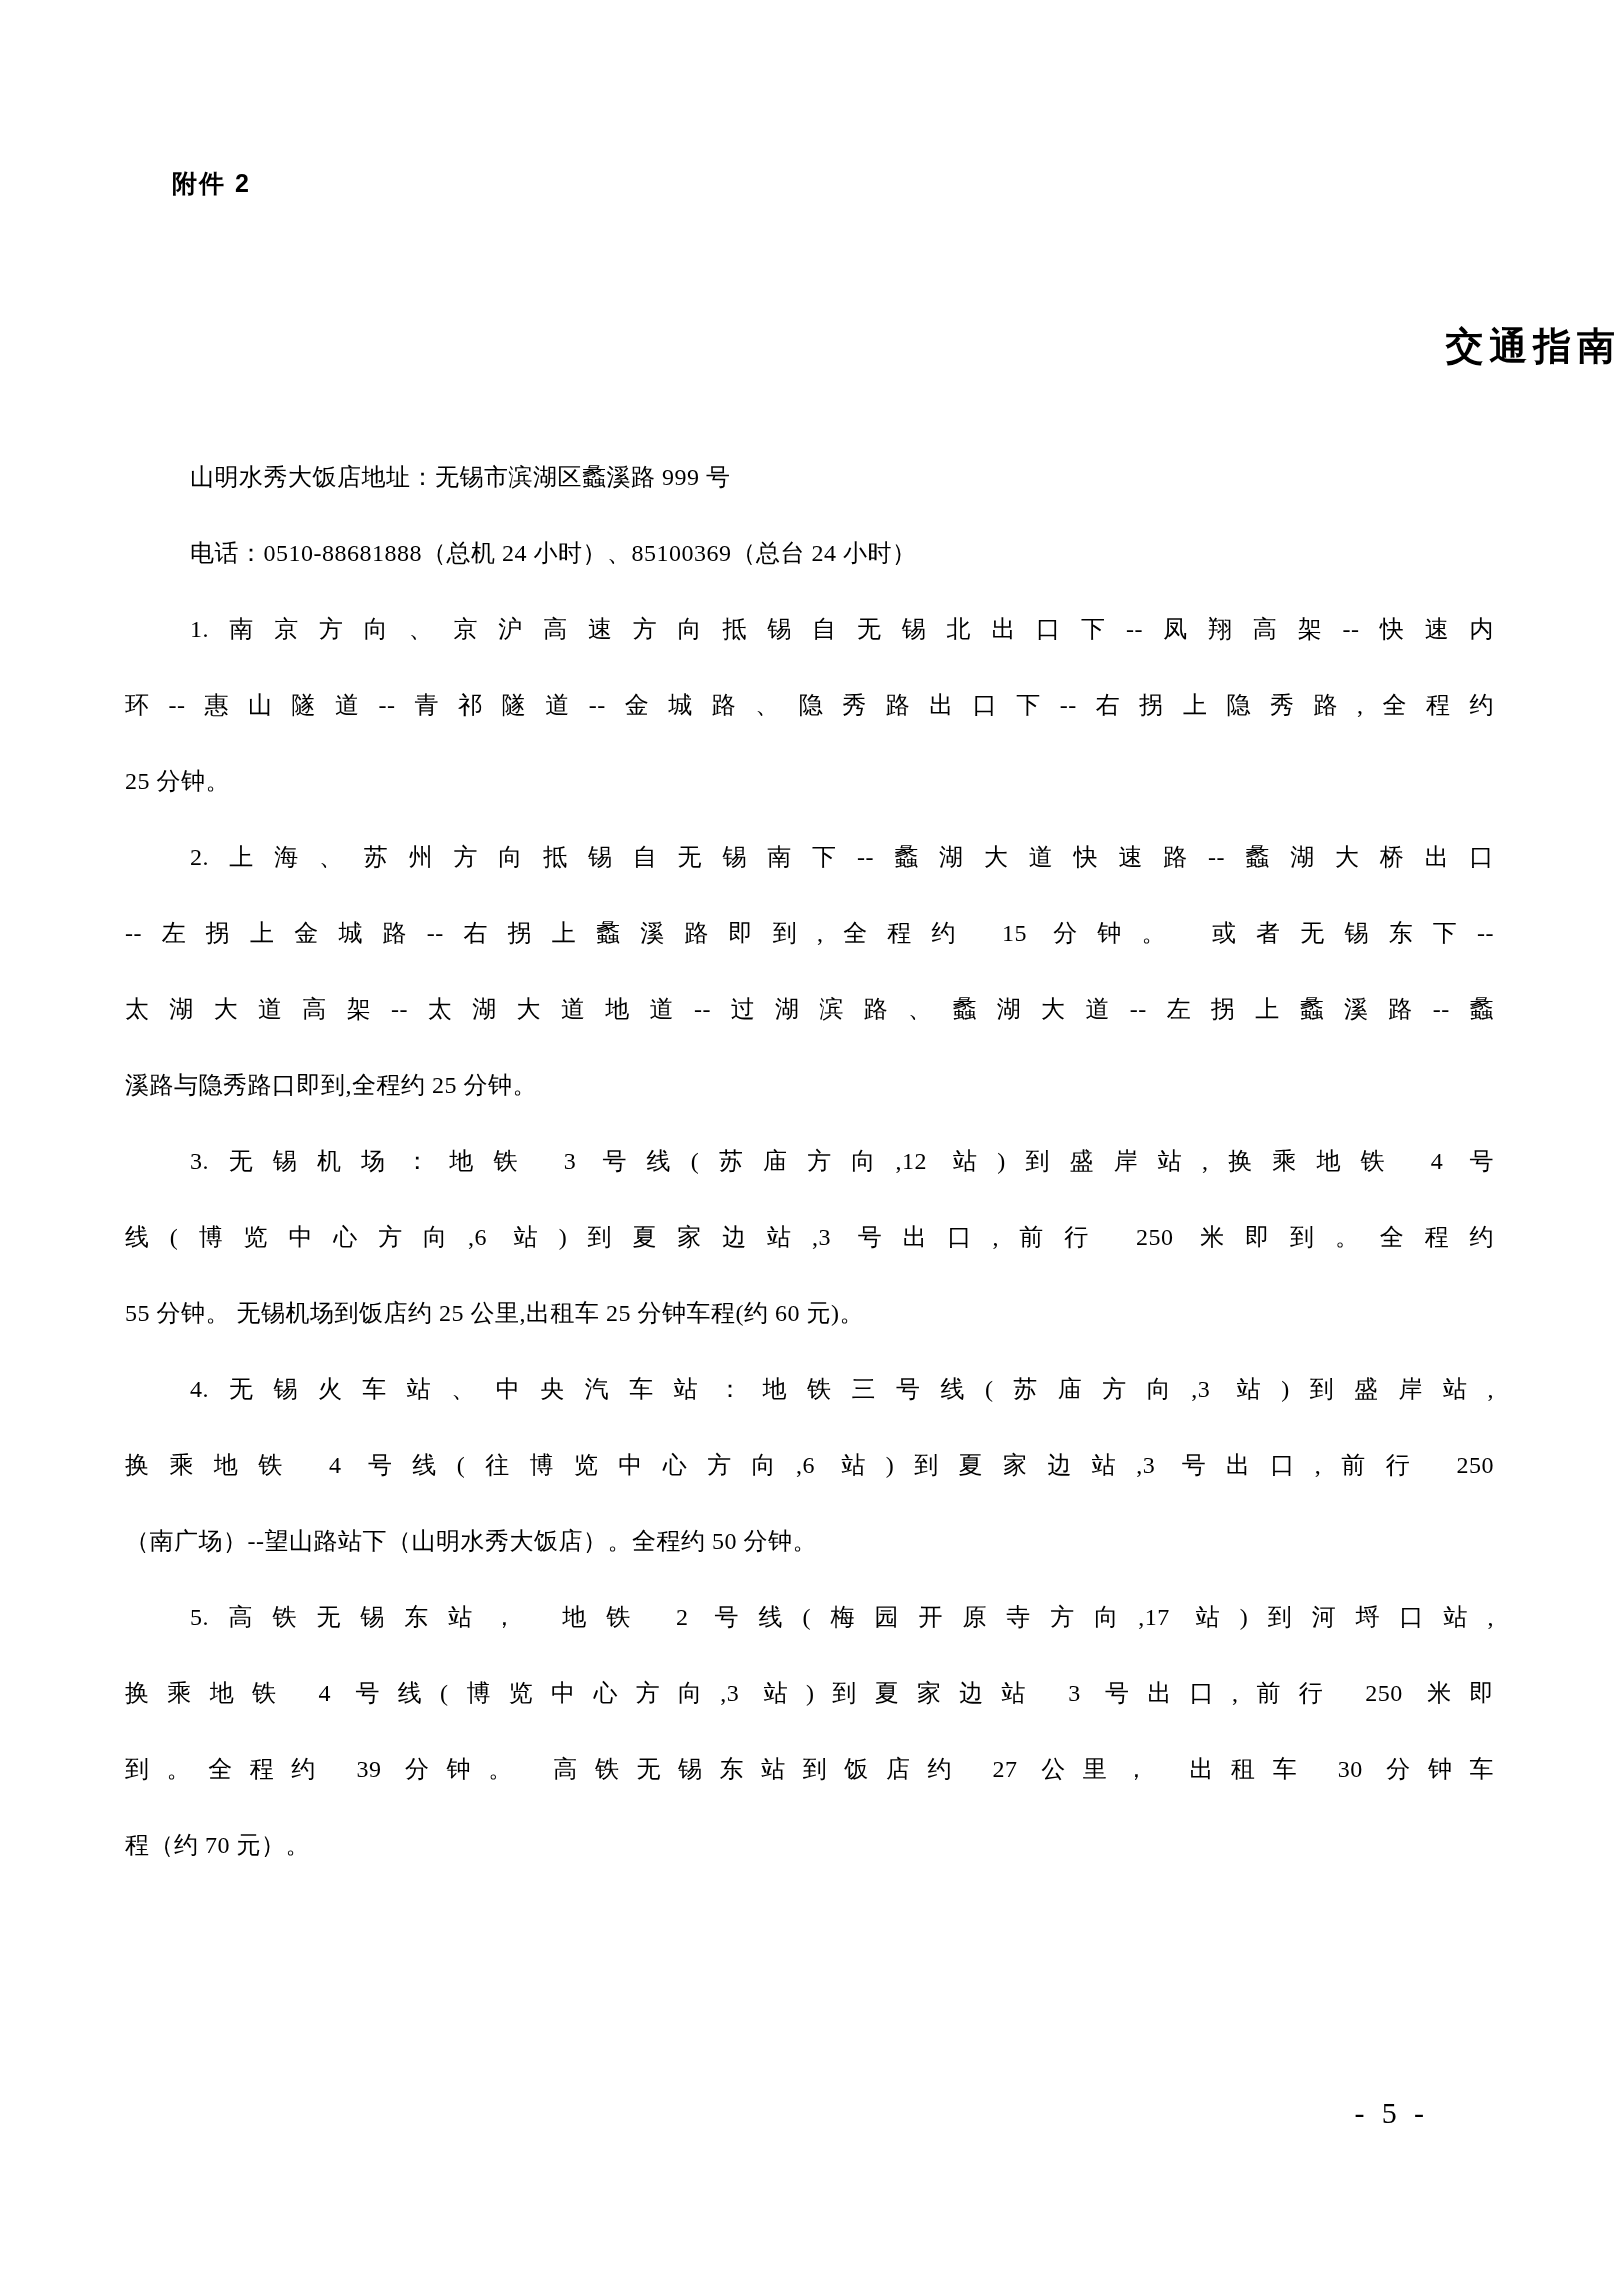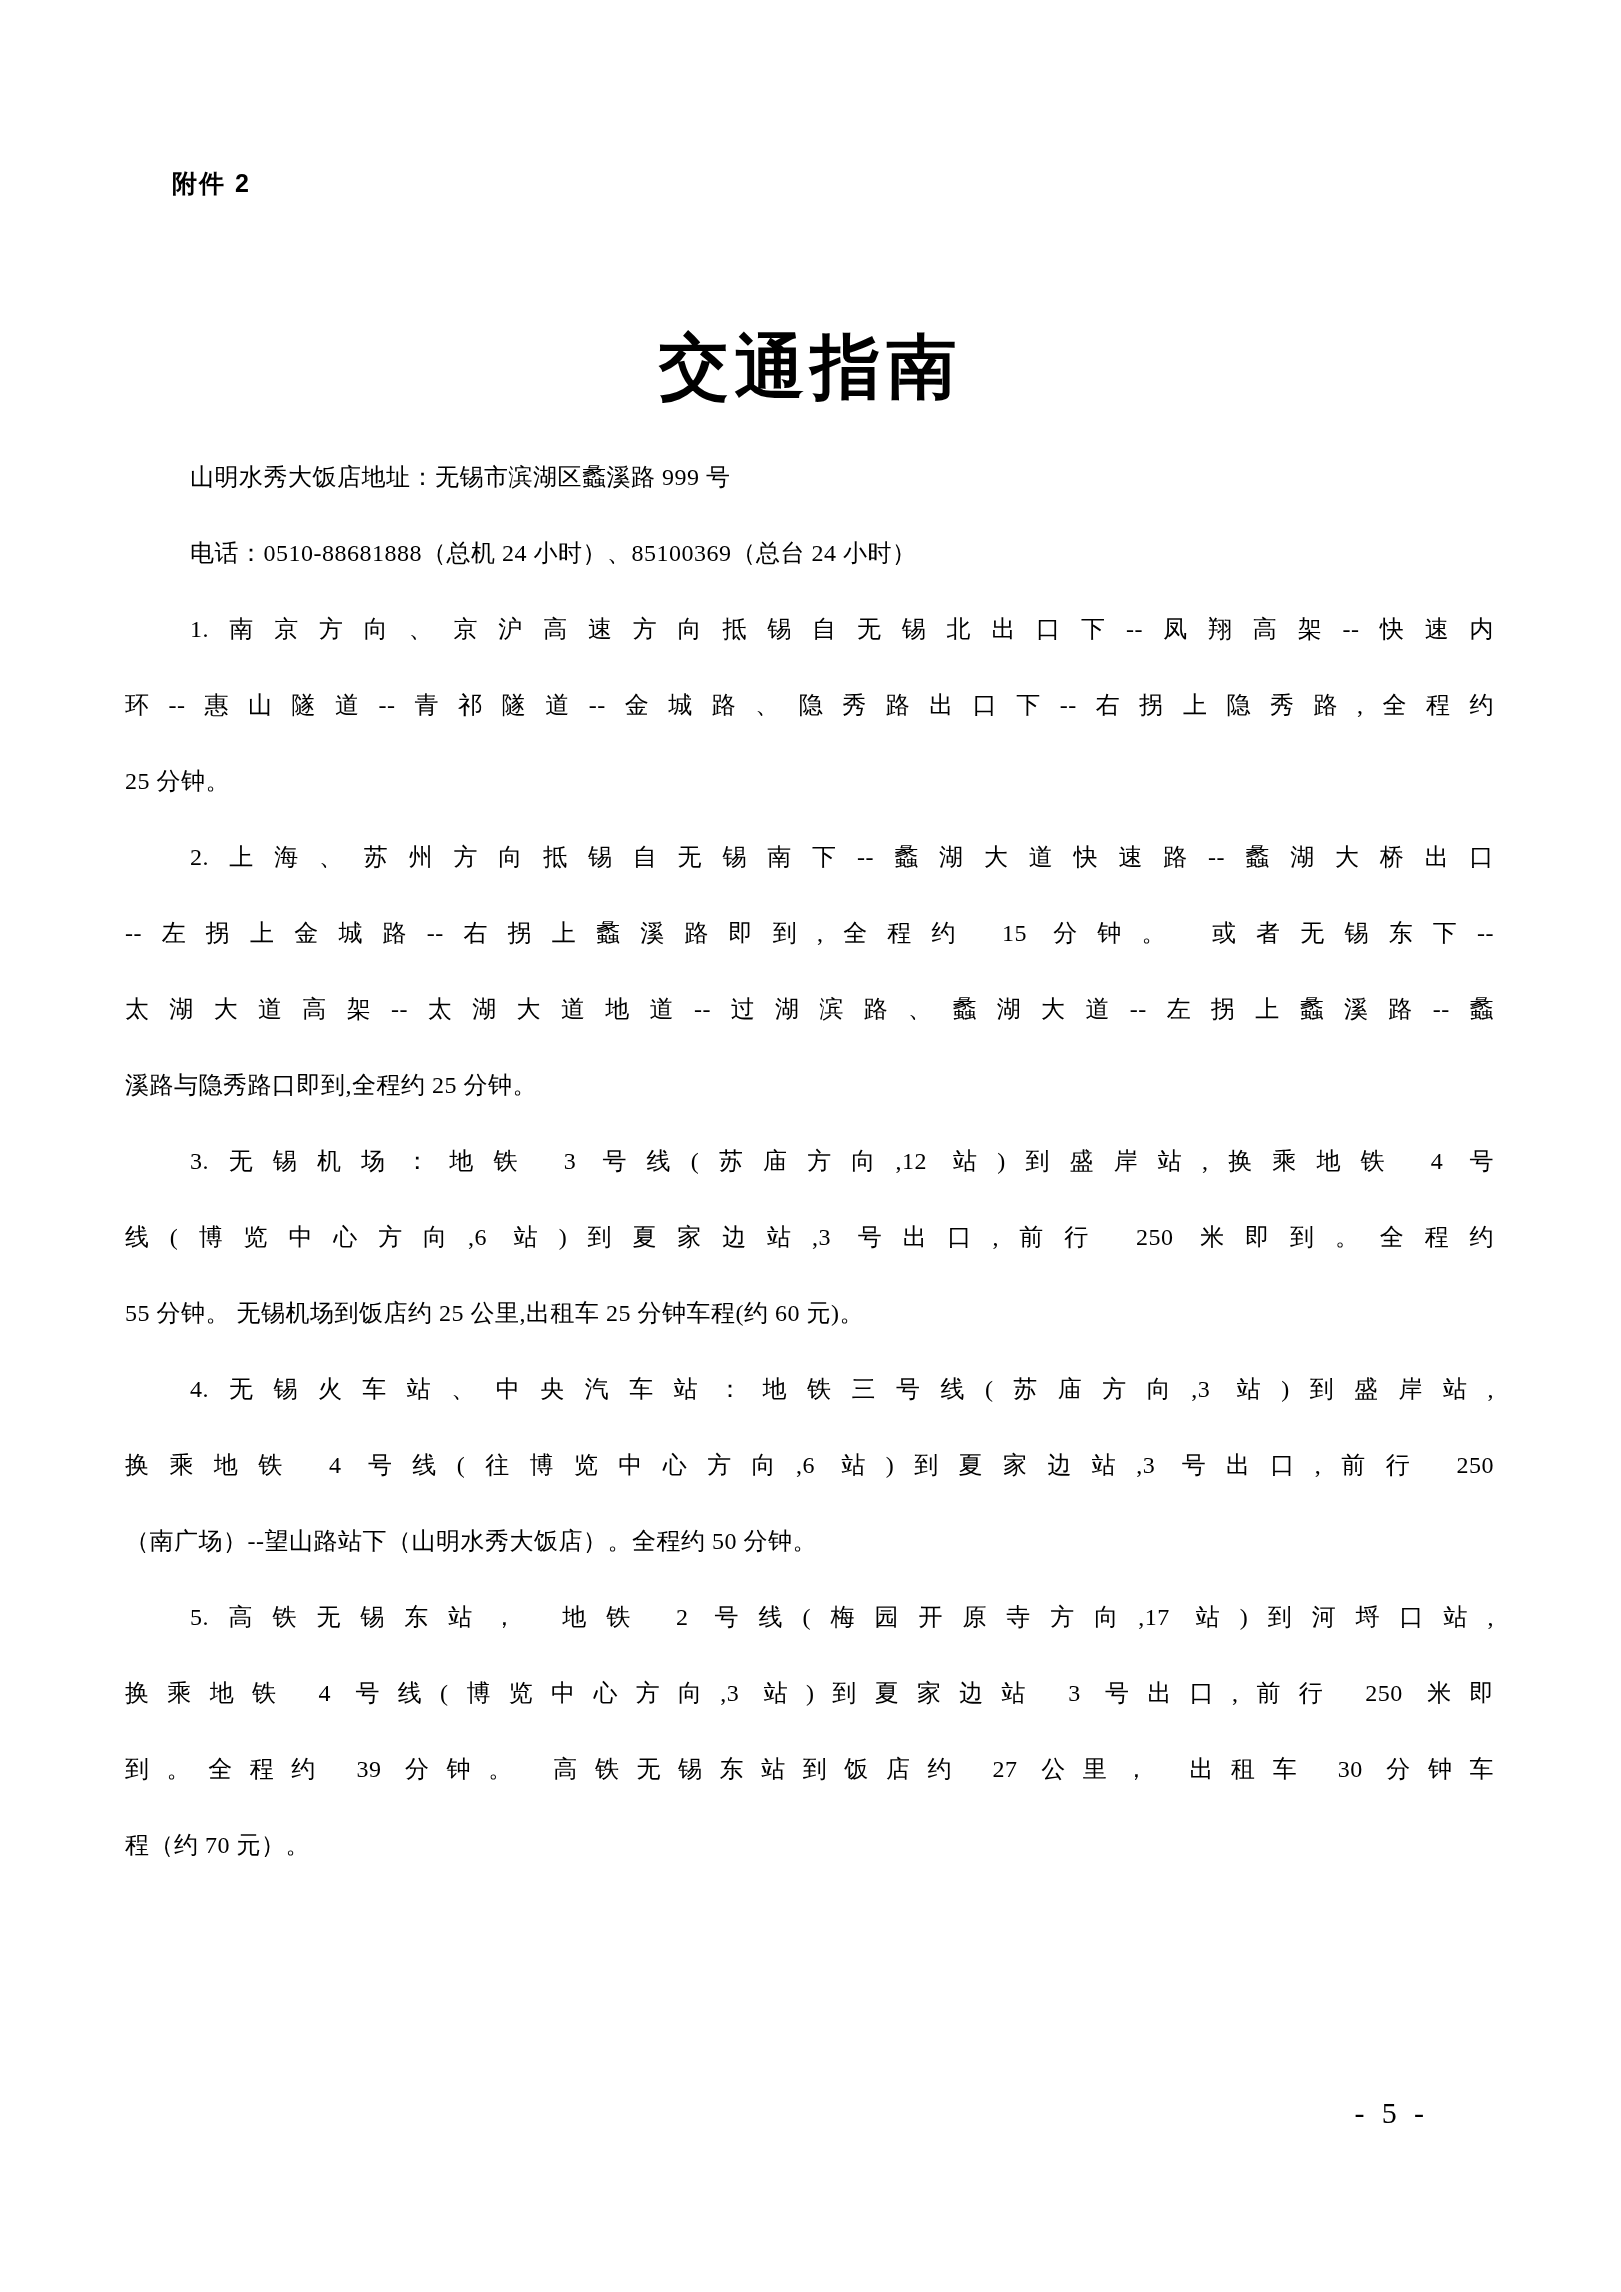--- a/index.html
+++ b/index.html
@@ -24,22 +24,22 @@
     font-weight: bold;
     font-family: "Liberation Sans", "DejaVu Sans", sans-serif;
     letter-spacing: 2px;
     margin-left: 47px;
   }
   .doc-title {
     position: absolute;
     left: 0;
     right: 0;
     top: 321px;
-    text-align: center;
-    font-size: 70px;
+    text-align: right;
+    font-size: 38px;
     font-weight: bold;
     letter-spacing: 5.9px;
   }
   .doc-body {
     position: absolute;
     left: 125px;
     right: 127px;
     top: 439px;
     font-size: 24px;
     line-height: 76px;

